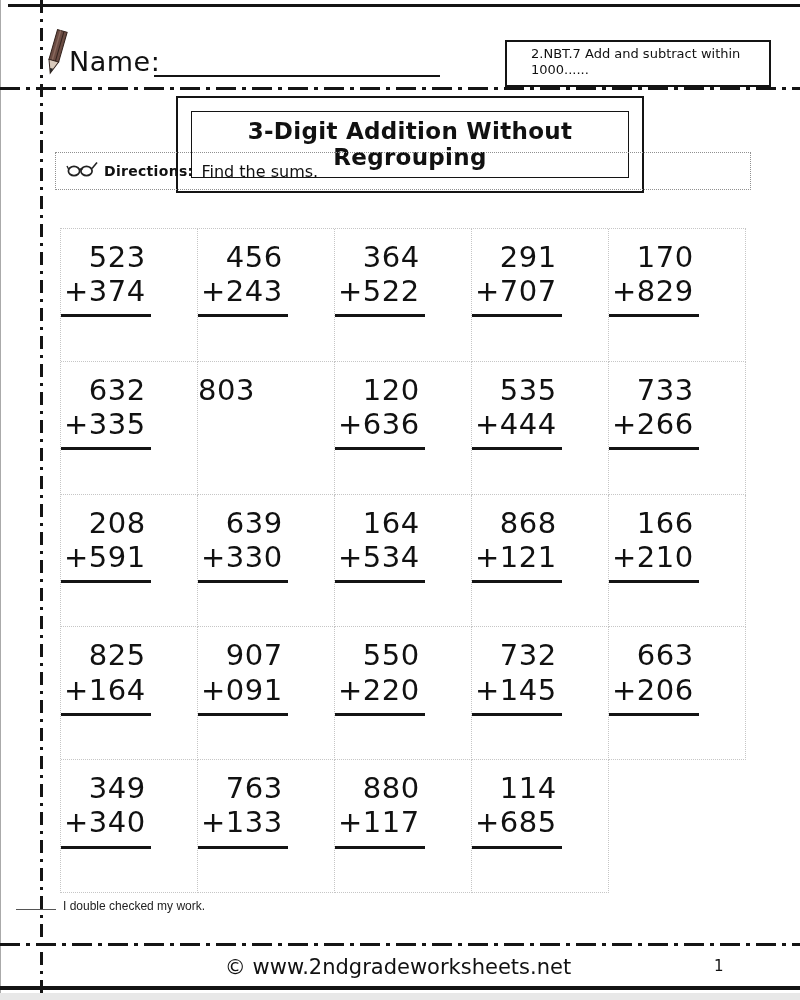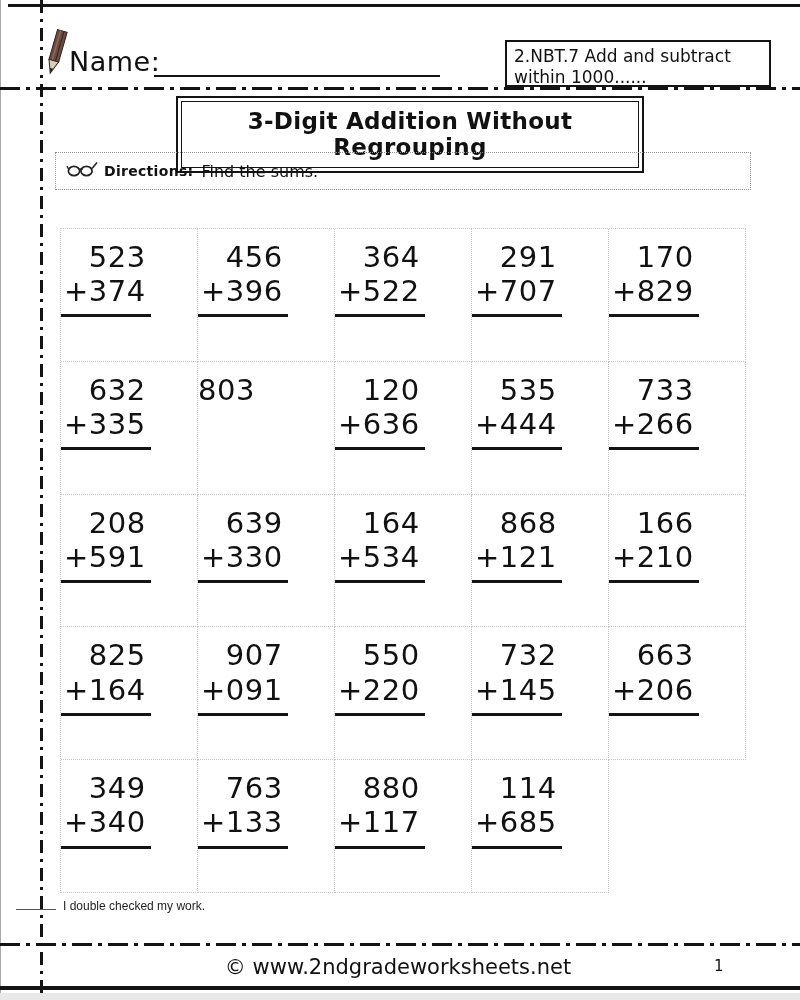--- a/index.html
+++ b/index.html
@@ -22,26 +22,26 @@
   .dashdot-v {
     position:absolute; top:0; bottom:0; left:40px; width:2.5px;
     background:repeating-linear-gradient(180deg,#141414 0 13px,transparent 13px 19px,#141414 19px 22px,transparent 22px 28px);
   }
   
   .pencil { position:absolute; left:42px; top:27px; }
   .name-label { position:absolute; left:69px; top:46px; font-size:27px; letter-spacing:0.5px; }
   .name-line  { position:absolute; left:154px; top:47px; width:286px; height:30px; border-bottom:2.5px solid #141414; }
   .standard-box {
     position:absolute; left:505px; top:40px; width:266px; height:47px;
-    border:2.5px solid #141414; padding:4px 7px; font-size:17px; line-height:1.25;
+    border:2.5px solid #141414; padding:4px 24px; font-size:13px; line-height:1.25;
   }
   
   .title-outer {
     position:absolute; left:176px; top:96px; width:468px;
-    border:2.5px solid #141414; padding:3px; background:#fff;
+    border:2.5px solid #141414; padding:13px; background:#fff;
   }
   .title-inner {
     border:1.5px solid #141414; text-align:center;
     font-size:23px; font-weight:bold; padding:6px 8px 7px; letter-spacing:0.3px;
   }
   
   .directions-box {
     position:absolute; left:55px; top:152px; width:696px; height:38px;
     border:1.5px dotted #909090; display:flex; align-items:center; padding-left:10px;
   }
@@ -115,21 +115,21 @@
   <div class="grid">
     <div class="cell">
         <div class="problem">
           <div class="p-top">523</div>
           <div class="p-bottom">+374</div>
         </div>
       </div>
     <div class="cell">
         <div class="problem">
           <div class="p-top">456</div>
-          <div class="p-bottom">+396</div>
+          <div class="p-bottom">+243</div>
         </div>
       </div>
     <div class="cell">
         <div class="problem">
           <div class="p-top">364</div>
           <div class="p-bottom">+522</div>
         </div>
       </div>
     <div class="cell">
         <div class="problem">

